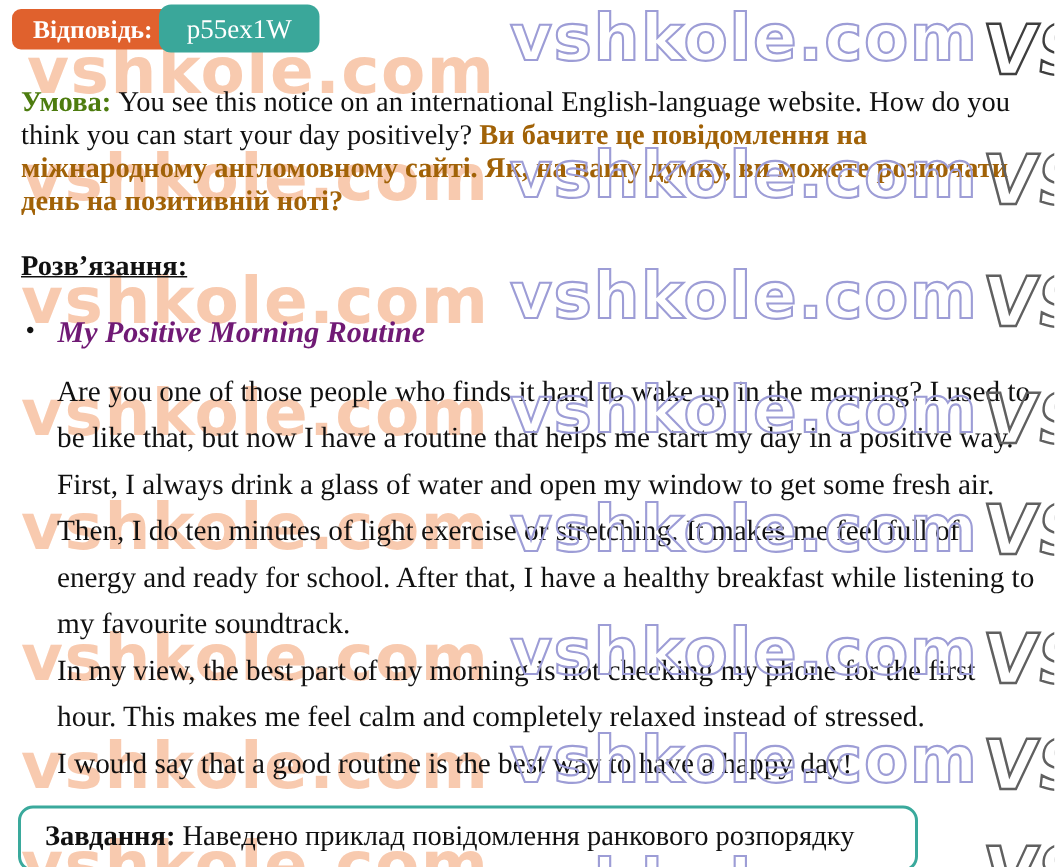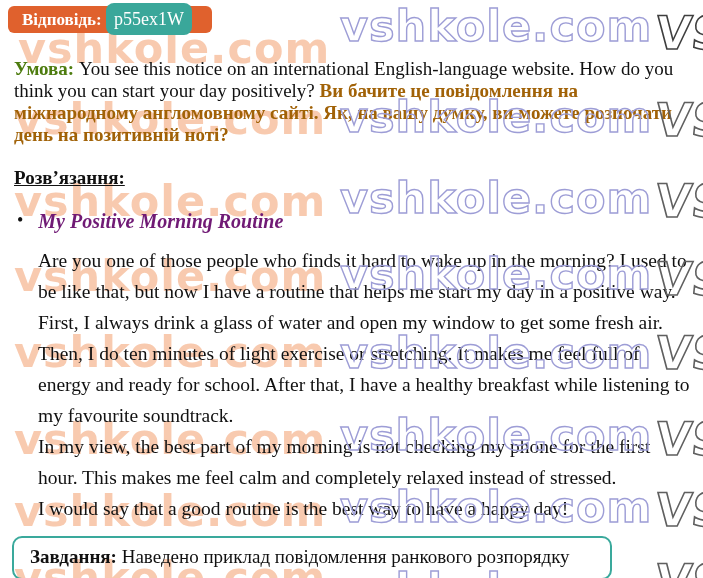--- a/index.html
+++ b/index.html
@@ -51,21 +51,21 @@
   .badges { position: relative; height: 38px; }
   .badge-task {
     position: absolute; left: 8px; top: 6px;
     width: 204px; height: 27px;
     background: #e0612d; border-radius: 6px;
     color: #ffffff; font-weight: bold; font-size: 17px;
     line-height: 27px; padding-left: 14px;
   }
   .badge-code {
     position: absolute; left: 106px; top: 3px;
-    width: 86px; height: 32px;
+    width: 107px; height: 32px;
     background: #3aa79a; border-radius: 8px;
     color: #ffffff; font-size: 18px;
     line-height: 32px; text-align: center;
   }
 
   .condition {
     margin: 20px 10px 0 14px;
     font-size: 19px; line-height: 22px;
   }
   .cond-label { font-weight: bold; color: #4d7c0f; }

